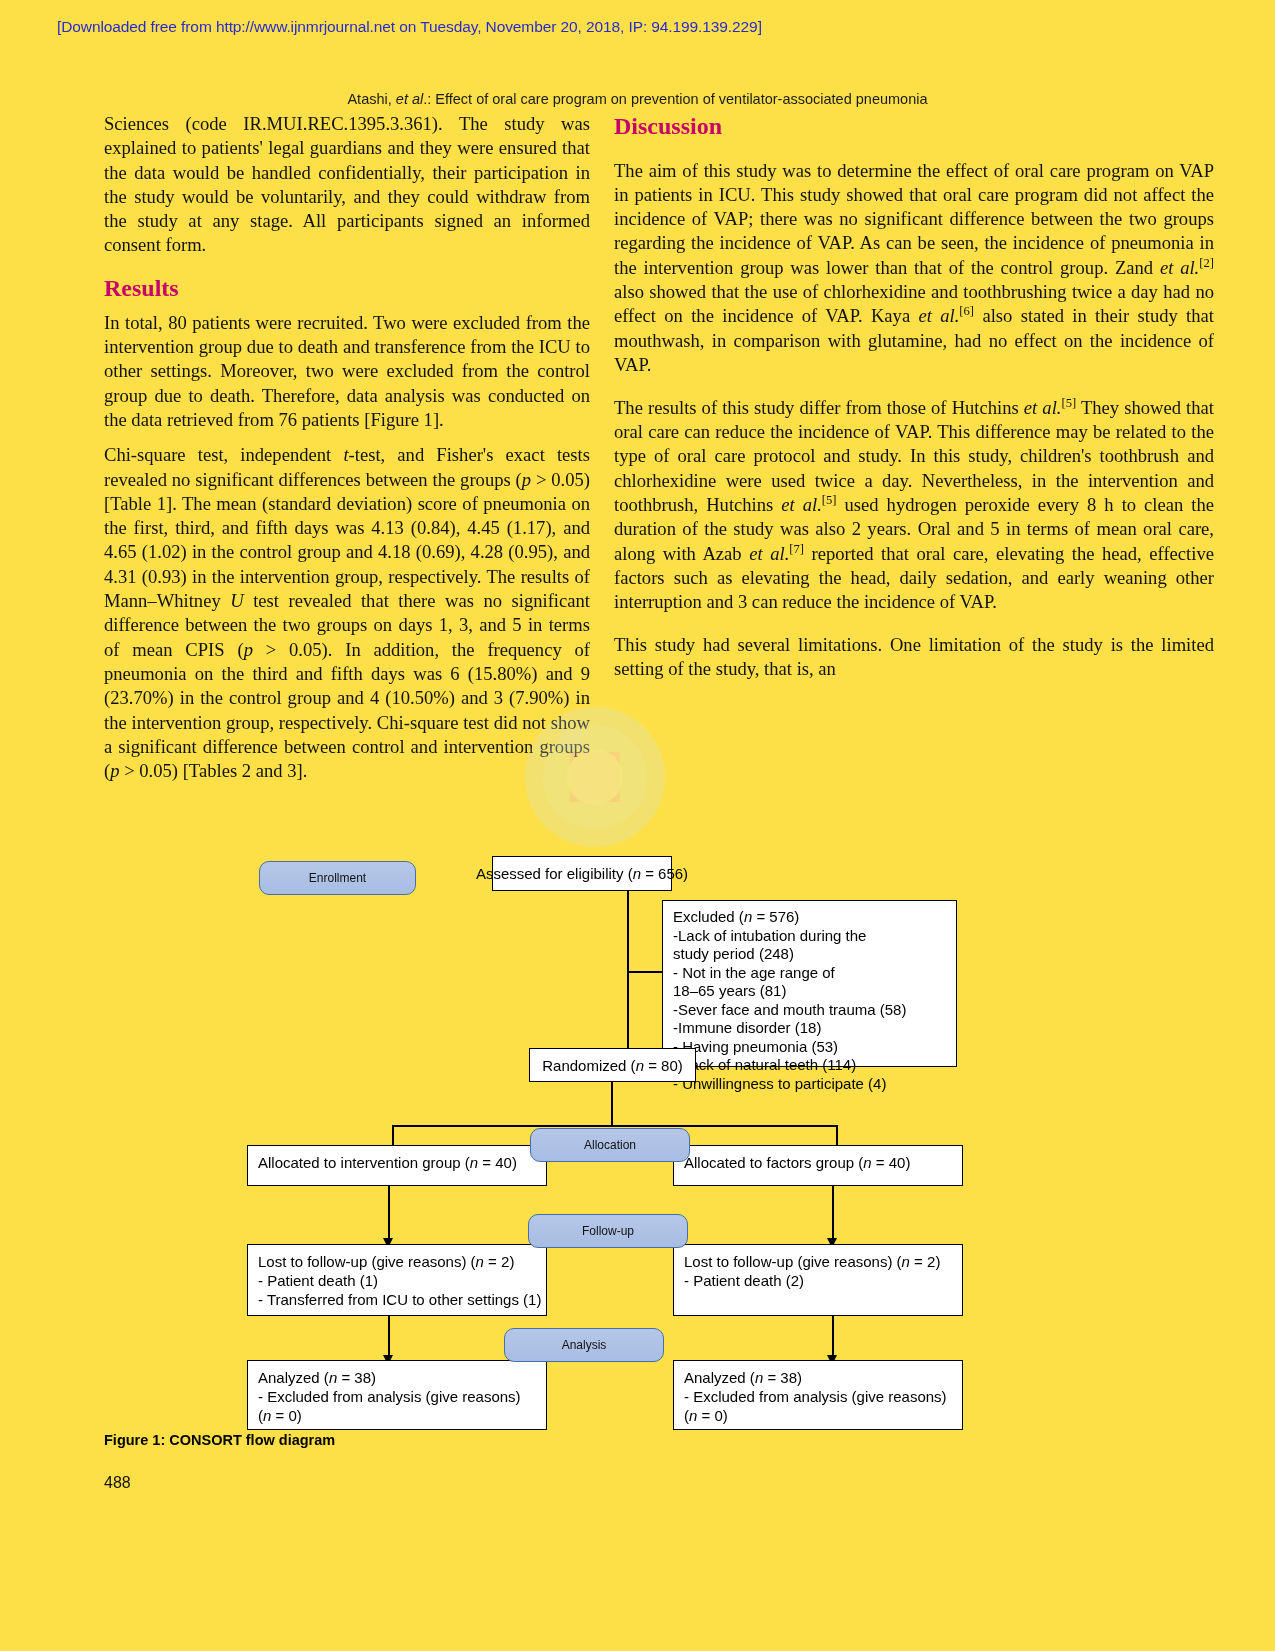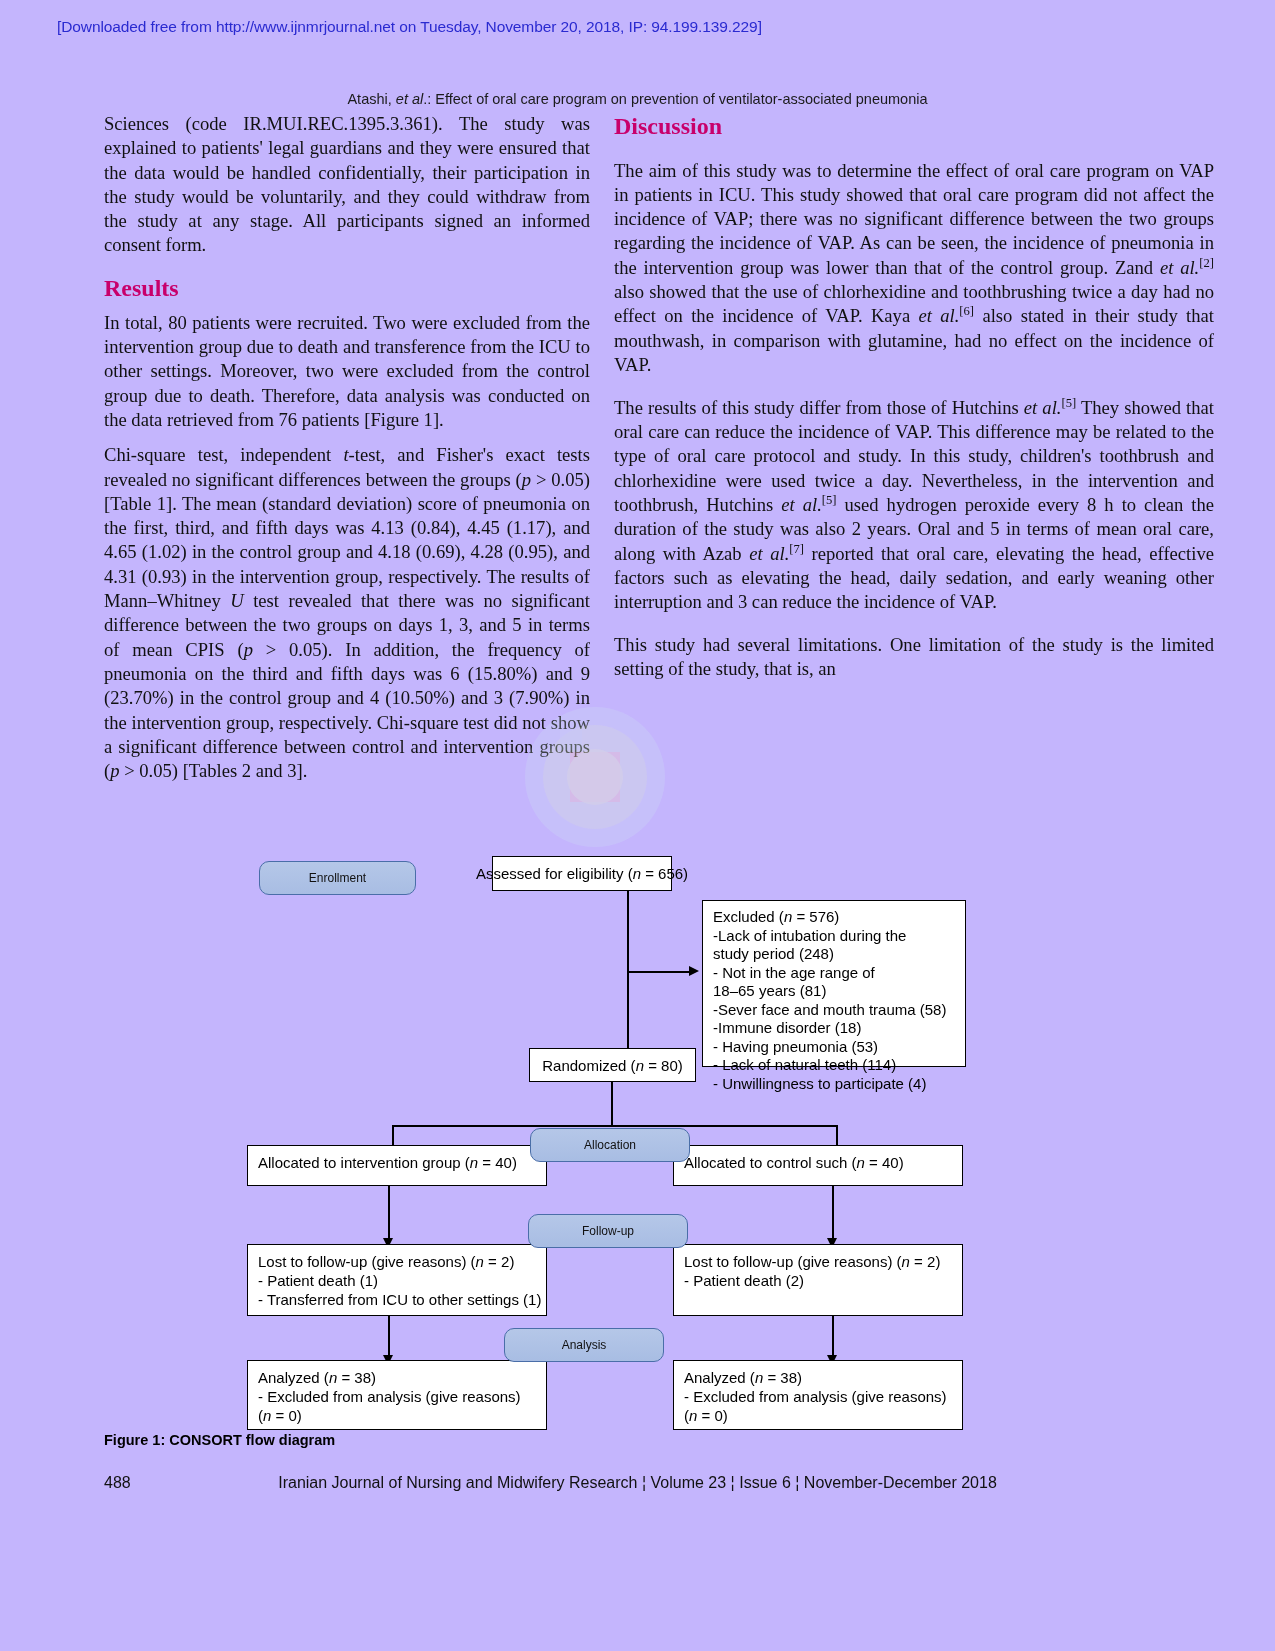--- a/index.html
+++ b/index.html
@@ -4,21 +4,21 @@
 <style>
   html, body {
     margin: 0;
     padding: 0;
     background: #ffffff;
   }
   .page {
     position: relative;
     width: 1275px;
     height: 1651px;
-    background: #c4b5fd;
+    background: #fde047;
     overflow: hidden;
     font-family: "Liberation Serif", serif;
   }
 
   
   .download-banner {
     position: absolute;
     left: 57px;
     top: 18px;
     font-family: "Liberation Sans", sans-serif;
@@ -233,21 +233,21 @@
     <div class="dbox center-text" style="left:492px; top:16px; width:180px; height:35px;">
       <span class="ln"><span>Assessed for eligibility (</span><i>n</i><span> = 656)</span></span>
     </div>
 
     <div class="vline" style="left:627px; top:51px; height:166px;"></div>
 
     <div class="hline" style="left:627px; top:131px; width:62px;"></div>
     <div class="arrow-right" style="left:689px; top:126px;"></div>
     <div class="arrow-down" style="left:622px; top:212px;"></div>
 
-    <div class="dbox" style="left:702px; top:60px; width:264px; height:167px; line-height:18.5px;">
+    <div class="dbox" style="left:662px; top:60px; width:295px; height:167px; line-height:18.5px;">
       <span class="ln"><span>Excluded (</span><i>n</i><span> = 576)</span></span>
       <span class="ln">-Lack of intubation during the</span>
       <span class="ln"> study period (248)</span>
       <span class="ln">- Not in the age range of</span>
       <span class="ln"> 18–65 years (81)</span>
       <span class="ln">-Sever face and mouth trauma (58)</span>
       <span class="ln">-Immune disorder (18)</span>
       <span class="ln">- Having pneumonia (53)</span>
       <span class="ln">- Lack of natural teeth (114)</span>
       <span class="ln">- Unwillingness to participate (4)</span>
@@ -265,21 +265,21 @@
     <div class="arrow-down" style="left:831px; top:309px;"></div>
 
     <div class="stage" style="left:530px; top:288px; width:160px; height:34px;">
       <span>Allocation</span>
     </div>
 
     <div class="dbox" style="left:247px; top:305px; width:300px; height:41px;">
       <span class="ln"><span>Allocated to intervention group (</span><i>n</i><span> = 40)</span></span>
     </div>
     <div class="dbox" style="left:673px; top:305px; width:290px; height:41px;">
-      <span class="ln"><span>Allocated to control such (</span><i>n</i><span> = 40)</span></span>
+      <span class="ln"><span>Allocated to factors group (</span><i>n</i><span> = 40)</span></span>
     </div>
 
     <div class="vline" style="left:388px; top:346px; height:57px;"></div>
     <div class="arrow-down" style="left:383px; top:398px;"></div>
     <div class="vline" style="left:832px; top:346px; height:57px;"></div>
     <div class="arrow-down" style="left:827px; top:398px;"></div>
 
     <div class="stage" style="left:528px; top:374px; width:160px; height:34px;">
       <span>Follow-up</span>
     </div>
@@ -311,15 +311,14 @@
     <div class="dbox" style="left:673px; top:520px; width:290px; height:70px;">
       <span class="ln"><span>Analyzed (</span><i>n</i><span> = 38)</span></span>
       <span class="ln">- Excluded from analysis (give reasons)</span>
       <span class="ln"><span>  (</span><i>n</i><span> = 0)</span></span>
     </div>
   </div>
 
   <div class="fig-caption">Figure 1: CONSORT flow diagram</div>
 
   <div class="footer-page">488</div>
-  <div class="footer-journal">Iranian Journal of Nursing and Midwifery Research ¦ Volume 23 ¦ Issue 6 ¦ November-December 2018</div>
 
 </div>
 
 </body></html>

